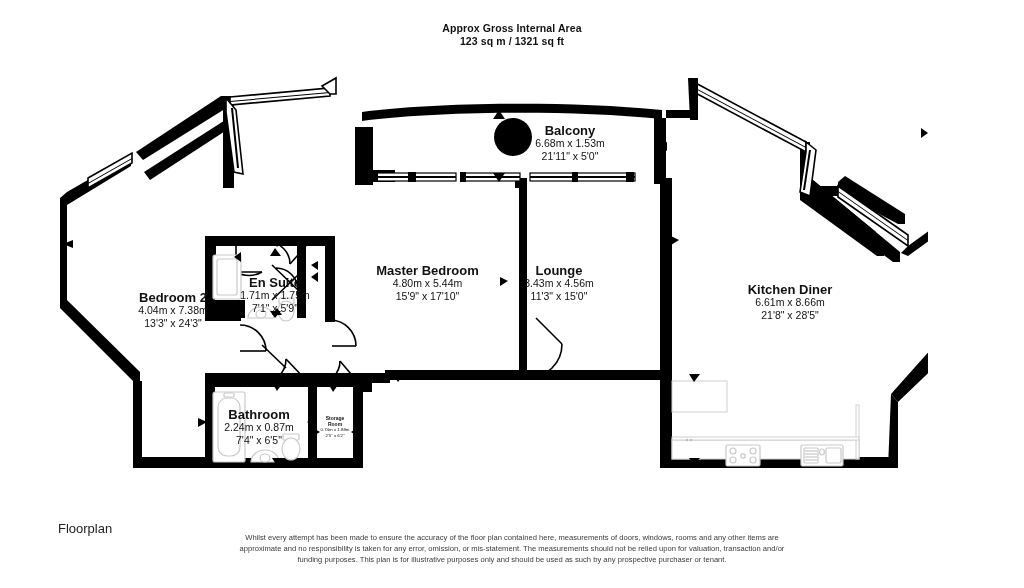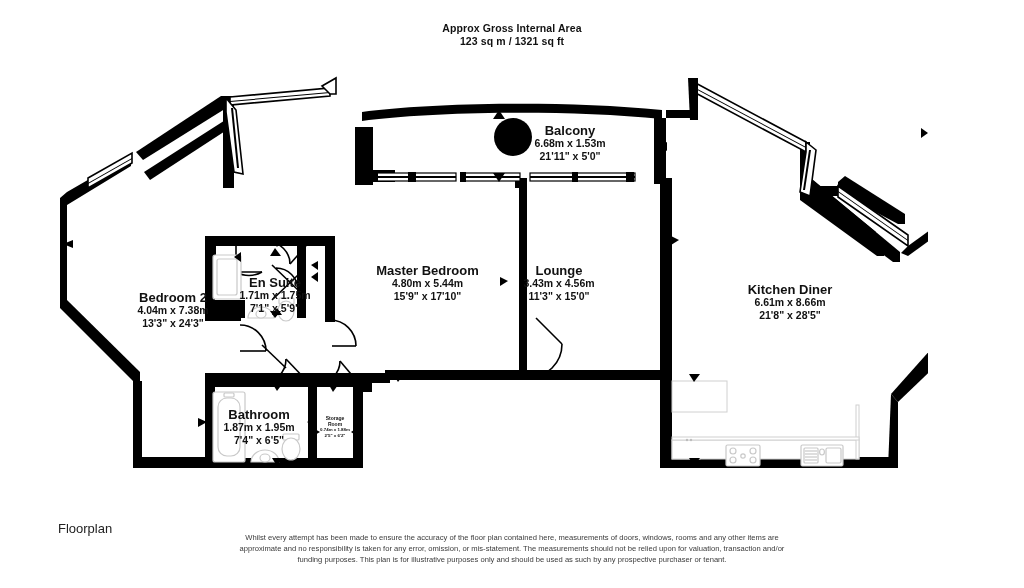--- a/index.html
+++ b/index.html
@@ -38,21 +38,21 @@
     white-space: nowrap;
     pointer-events: none;
   }
   .room-label .name {
     font-size: 13px;
     font-weight: bold;
     line-height: 13px;
   }
   .room-label .dim {
     font-size: 10.5px;
-    font-weight: bold;
+    font-weight: normal;
     line-height: 13px;
   }
   .room-label.tiny .name { font-size: 5px; line-height: 6px; }
   .room-label.tiny .dim  { font-size: 4.4px; line-height: 6px; }
 
   #floorplan-caption {
     position: absolute;
     left: 58px; top: 497px;
     font-size: 13px;
     color: #222222;
@@ -379,21 +379,21 @@
   </div>
 
   <div class="room-label" style="left:219px; top:276px; width:112px;">
     <div class="name">En Suite</div>
     <div class="dim">1.71m x 1.75m</div>
     <div class="dim">7'1" x 5'9"</div>
   </div>
 
   <div class="room-label" style="left:203px; top:408px; width:112px;">
     <div class="name">Bathroom</div>
-    <div class="dim">1.87m x 1.95m</div>
+    <div class="dim">2.24m x 0.87m</div>
     <div class="dim">7'4" x 6'5"</div>
   </div>
 
   <div class="room-label tiny" style="left:313px; top:415px; width:44px;">
     <div class="name">Storage</div>
     <div class="name">Room</div>
     <div class="dim">0.74m x 1.88m</div>
     <div class="dim">2'5" x 6'2"</div>
   </div>
 

